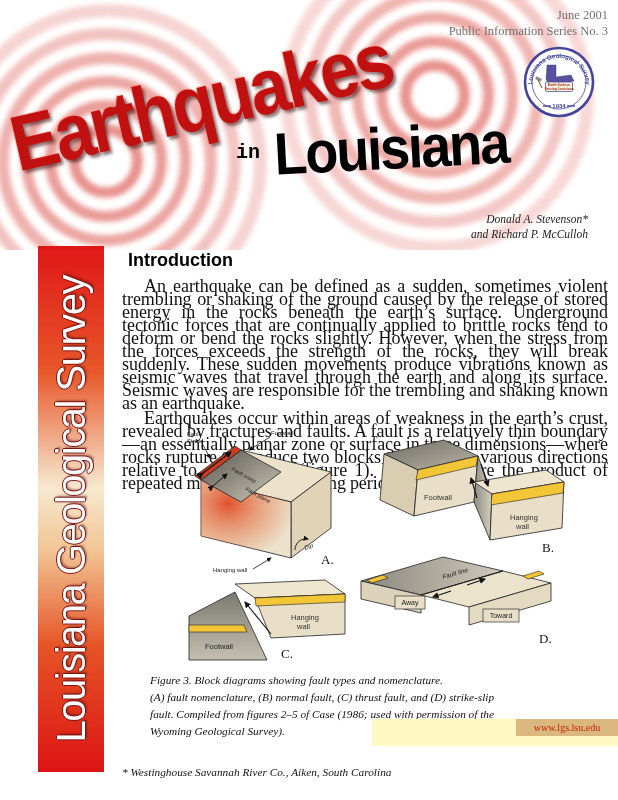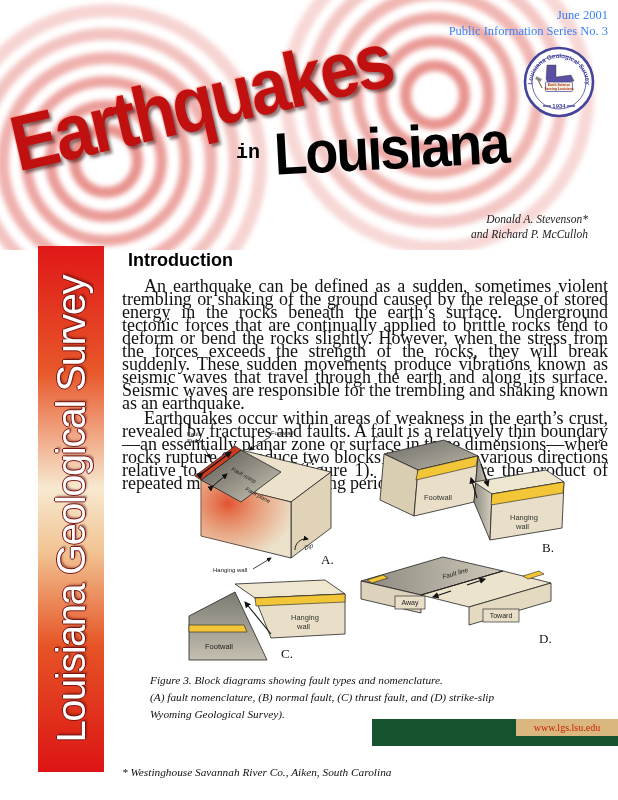--- a/index.html
+++ b/index.html
@@ -1,21 +1,21 @@
 <!DOCTYPE html>
 <html><head>
 <meta charset="utf-8">
 <style>
   html,body{margin:0;padding:0;background:#fff;}
   #page{position:relative;width:618px;height:800px;background:#fff;overflow:hidden;
         font-family:"Liberation Serif", serif;color:#111;}
   .abs{position:absolute;}
 
   
-  .dateblock{left:350px;top:8px;width:258px;text-align:right;font-size:12.5px;line-height:15.5px;color:#3b82f6;}
+  .dateblock{left:350px;top:8px;width:258px;text-align:right;font-size:12.5px;line-height:15.5px;color:#737373;}
   .arcs{left:0;top:0;width:618px;height:250px;overflow:hidden;}
   .ring{position:absolute;border-radius:50%;border-style:solid;filter:blur(2.5px);}
   .title-eq{left:20px;top:106px;font-family:"Liberation Sans",sans-serif;font-weight:bold;
             font-size:70px;line-height:80px;letter-spacing:-3px;color:#c01010;
             transform:rotate(-13deg) scaleY(1.12);transform-origin:10px 72px;
             text-shadow:2px 3px 3px rgba(50,0,0,.55), -1px -1px 1px rgba(255,130,110,.5);}
   .title-in{left:236px;top:141px;font-family:Liberation Mono, monospace;font-weight:bold;
             font-size:20px;color:#000000;}
   .title-la{left:276px;top:126px;font-family:"Liberation Sans",sans-serif;font-weight:bold;
             font-size:54px;letter-spacing:-2px;color:#000;transform:rotate(-3deg) scaleY(1.1);
@@ -37,21 +37,21 @@
   .intro p{margin:0 0 2px 0;font-size:18px;line-height:13px;text-align:justify;
            text-indent:22px;letter-spacing:-0.05px;word-spacing:-0.4px;}
 
   
   svg text{font-family:"Liberation Sans",sans-serif;}
   .figlabel{font-family:"Liberation Serif",serif !important;font-size:13px;}
   .caption{left:150px;top:672px;width:370px;font-style:italic;font-size:11.3px;line-height:17px;color:#111;}
   .footnote{left:122px;top:766px;font-style:italic;font-size:11.3px;color:#111;}
 
   
-  .redbar{left:372px;top:719px;width:246px;height:27px;background:#14532d;}
+  .redbar{left:372px;top:719px;width:246px;height:27px;background:#fef9c3;}
   .urlbox{position:absolute;right:0;top:0;width:102px;height:17px;background:#d9b77f;
           display:flex;align-items:center;justify-content:center;
           font-size:10px;color:#cc2200;font-family:"Liberation Serif",serif;}
 </style>
 </head>
 <body>
 
 <div id="page">
 
   <div class="abs arcs">
@@ -227,20 +227,21 @@
     <line x1="66" y1="44" x2="148" y2="20" stroke="#222" stroke-width="1"></line>
     <text x="88" y="28" font-size="6.5" font-style="italic" fill="#222" transform="rotate(-16 88 28)">Fault line</text>
     <line x1="96" y1="40" x2="78" y2="46" stroke="#111" stroke-width="1.1" marker-end="url(#ahD)"></line>
     <line x1="112" y1="34" x2="130" y2="28" stroke="#111" stroke-width="1.1" marker-end="url(#ahD)"></line>
     <text x="184" y="92" class="figlabel" fill="#111">D.</text>
   </svg>
 
   <div class="abs caption">
     <div>Figure 3. Block diagrams showing fault types and nomenclature.</div>
     <div>(A) fault nomenclature, (B) normal fault, (C) thrust fault, and (D) strike-slip</div>
+    <div>fault. Compiled from figures 2–5 of Case (1986; used with permission of the</div>
     <div>Wyoming Geological Survey).</div>
   </div>
 
   <div class="abs footnote">* Westinghouse Savannah River Co., Aiken, South Carolina</div>
 
   <div class="abs redbar">
     <div class="urlbox">
       <span>www.lgs.lsu.edu</span>
     </div>
   </div>

